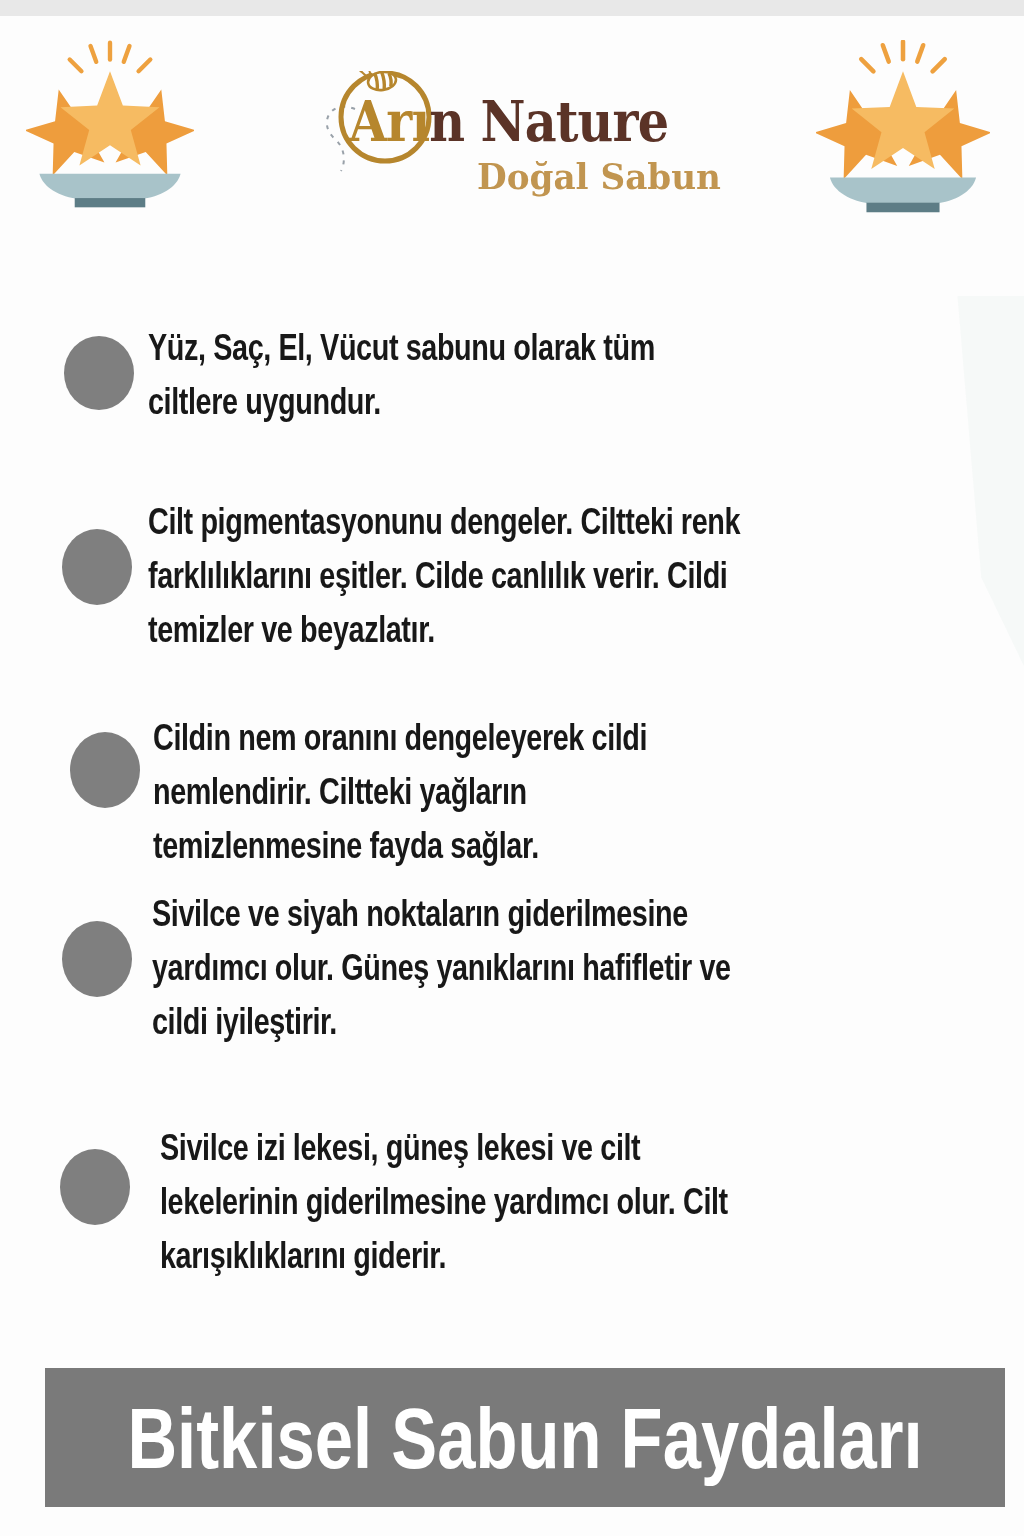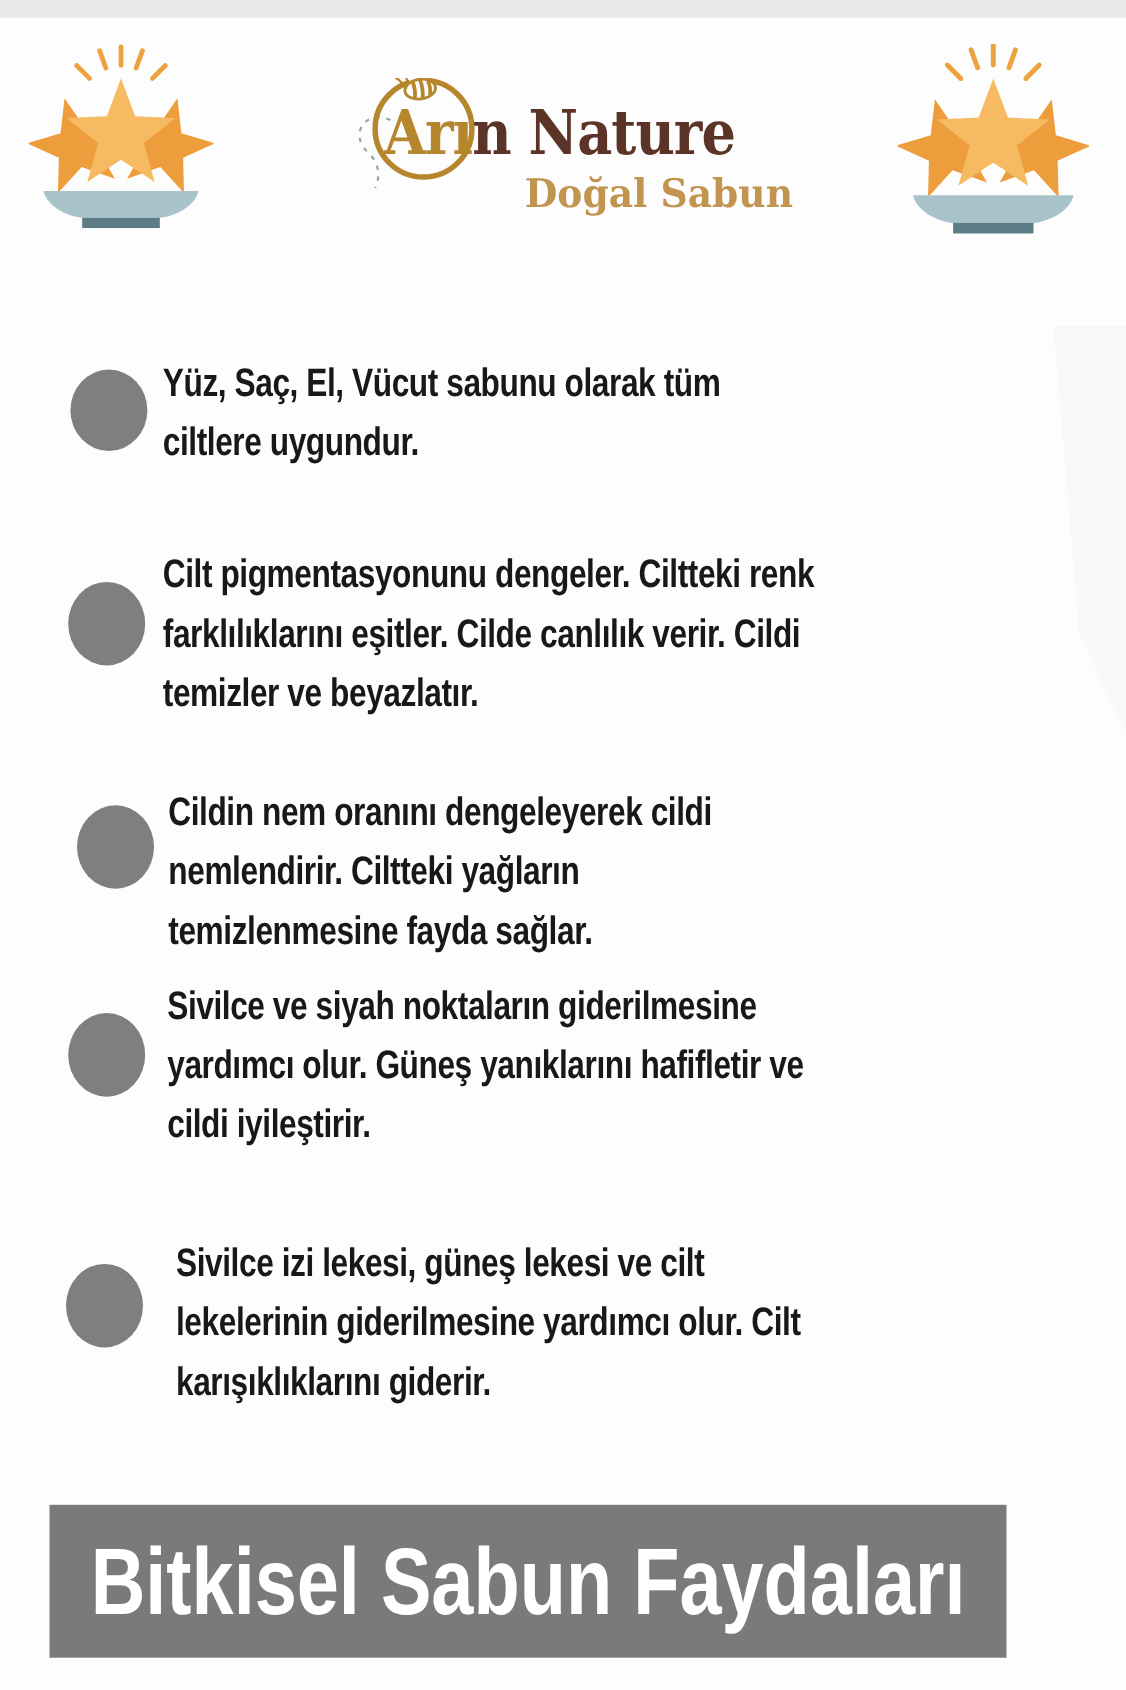--- a/index.html
+++ b/index.html
@@ -38,21 +38,21 @@
   
   .benefit{position:absolute;left:0;width:1024px;}
   .dot{position:absolute;background:#7f7f7f;border-radius:50%;}
   .benefit-text{
     position:absolute;white-space:nowrap;
     font-weight:700;font-size:36px;line-height:54px;color:#181818;
     letter-spacing:-.5px;transform:scaleX(.8);transform-origin:left top;
   }
   
   .banner{
-    position:absolute;left:45px;top:1352px;width:870px;height:139px;
+    position:absolute;left:45px;top:1352px;width:960px;height:139px;
     background:#7a7a7a;display:flex;align-items:center;justify-content:center;
   }
   .banner-title{
     font-weight:700;font-size:86px;color:#ffffff;white-space:nowrap;
     letter-spacing:0;transform:scaleX(.8);transform-origin:center center;
     margin:0;line-height:1;
   }
 </style>
 </head>
 <body>

